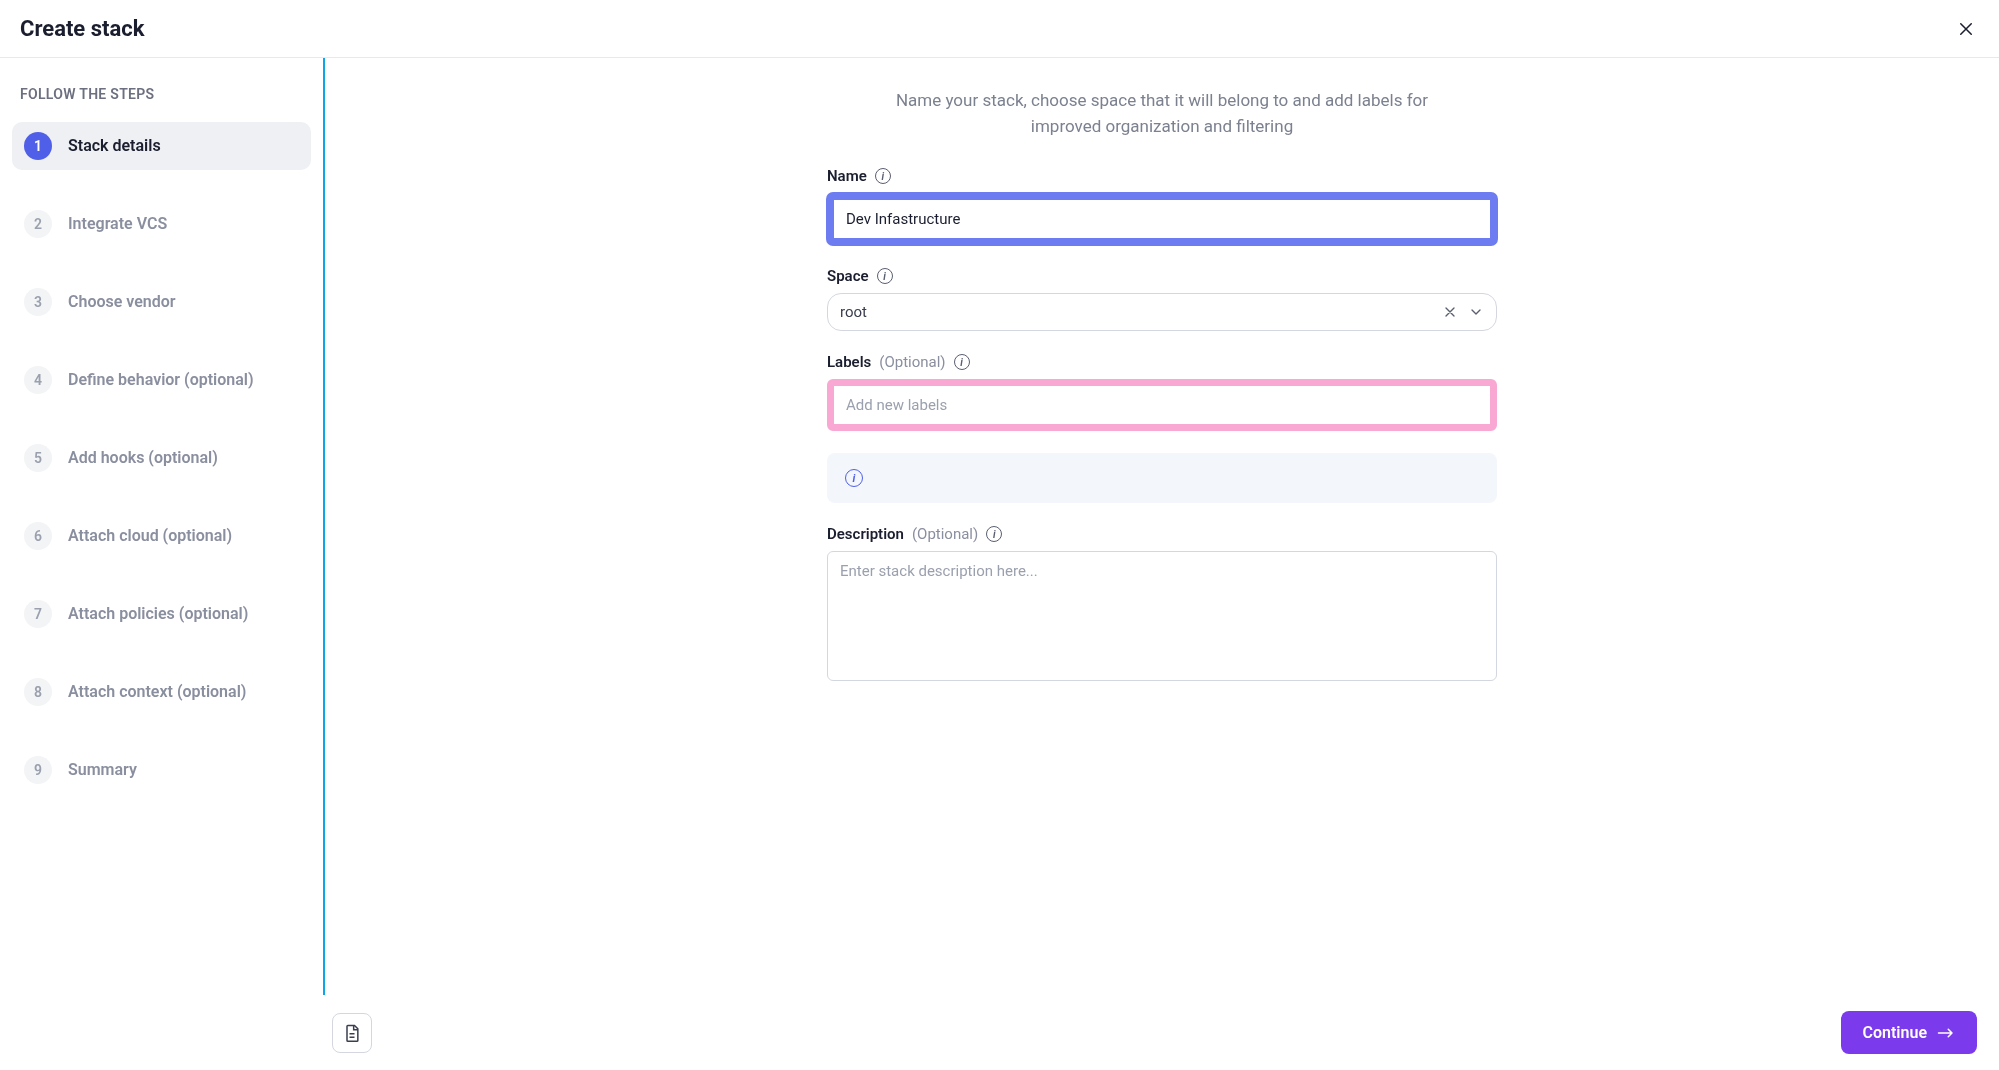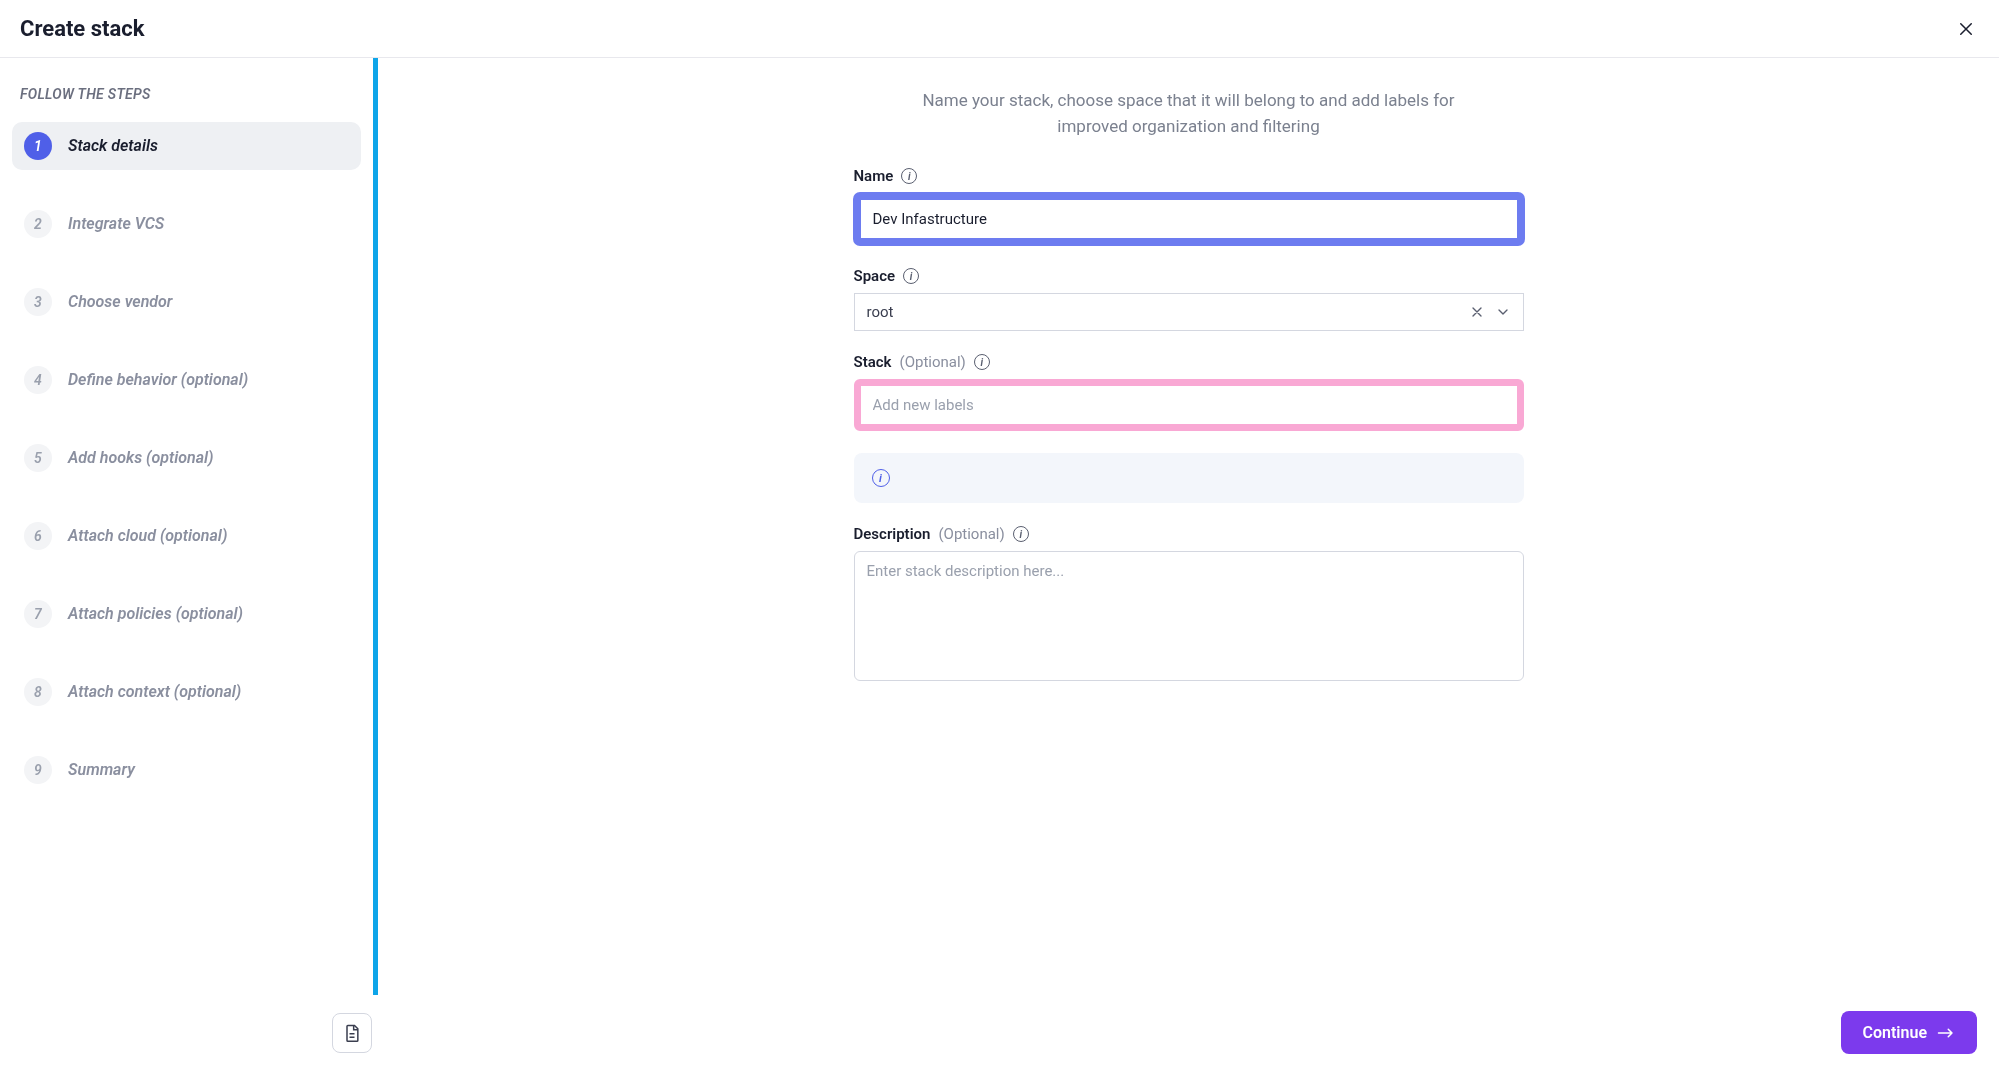--- a/index.html
+++ b/index.html
@@ -42,24 +42,23 @@
       width: 18px;
       height: 18px;
       stroke: #1a1e2e;
       stroke-width: 2;
     }
     .body-row {
       display: flex;
       height: calc(100% - 58px);
     }
     .sidebar {
-      width: 378px;
-      border-right: 5px solid #0ea5e9;
+      width: 325px;
+      border-right: 2px solid #0ea5e9;
       padding: 28px 12px;
-      font-style: italic;
     }
     .sidebar-header {
       font-size: 14px;
       font-weight: 600;
       color: #6b6f7f;
       letter-spacing: 0.3px;
       margin-bottom: 20px;
       padding-left: 8px;
     }
     .steps {
@@ -193,21 +192,21 @@
     .text-input.focused {
       border-color: #6d7cf0;
       box-shadow: 0 0 0 1px #6d7cf0;
     }
     .text-input::placeholder {
       color: #9aa0ad;
     }
     .select-row {
       width: 100%;
       border: 1px solid #d4d7e0;
-      border-radius: 0;
+      border-radius: 14px;
       padding: 9px 12px;
       font-size: 15px;
       color: #3a3e4f;
       display: flex;
       align-items: center;
       cursor: pointer;
     }
     .select-value {
       flex: 1;
     }
@@ -391,21 +390,21 @@
               </svg>
             <svg viewBox="0 0 24 24">
                 <path d="M6 9 L12 15 L18 9" fill="none" stroke-linecap="round" stroke-linejoin="round"></path>
               </svg>
           </span>
         </div>
       </div>
 
       <div class="field">
         <div class="field-label-row">
-          <span class="field-label">Stack</span>
+          <span class="field-label">Labels</span>
           <span class="field-optional">(Optional)</span>
           <span class="info-icon">i</span>
         </div>
         <input class="text-input" type="text" placeholder="Add new labels" style="">
       </div>
 
       <div class="info-callout">
         <span class="info-icon-blue">i</span>
       </div>
 

